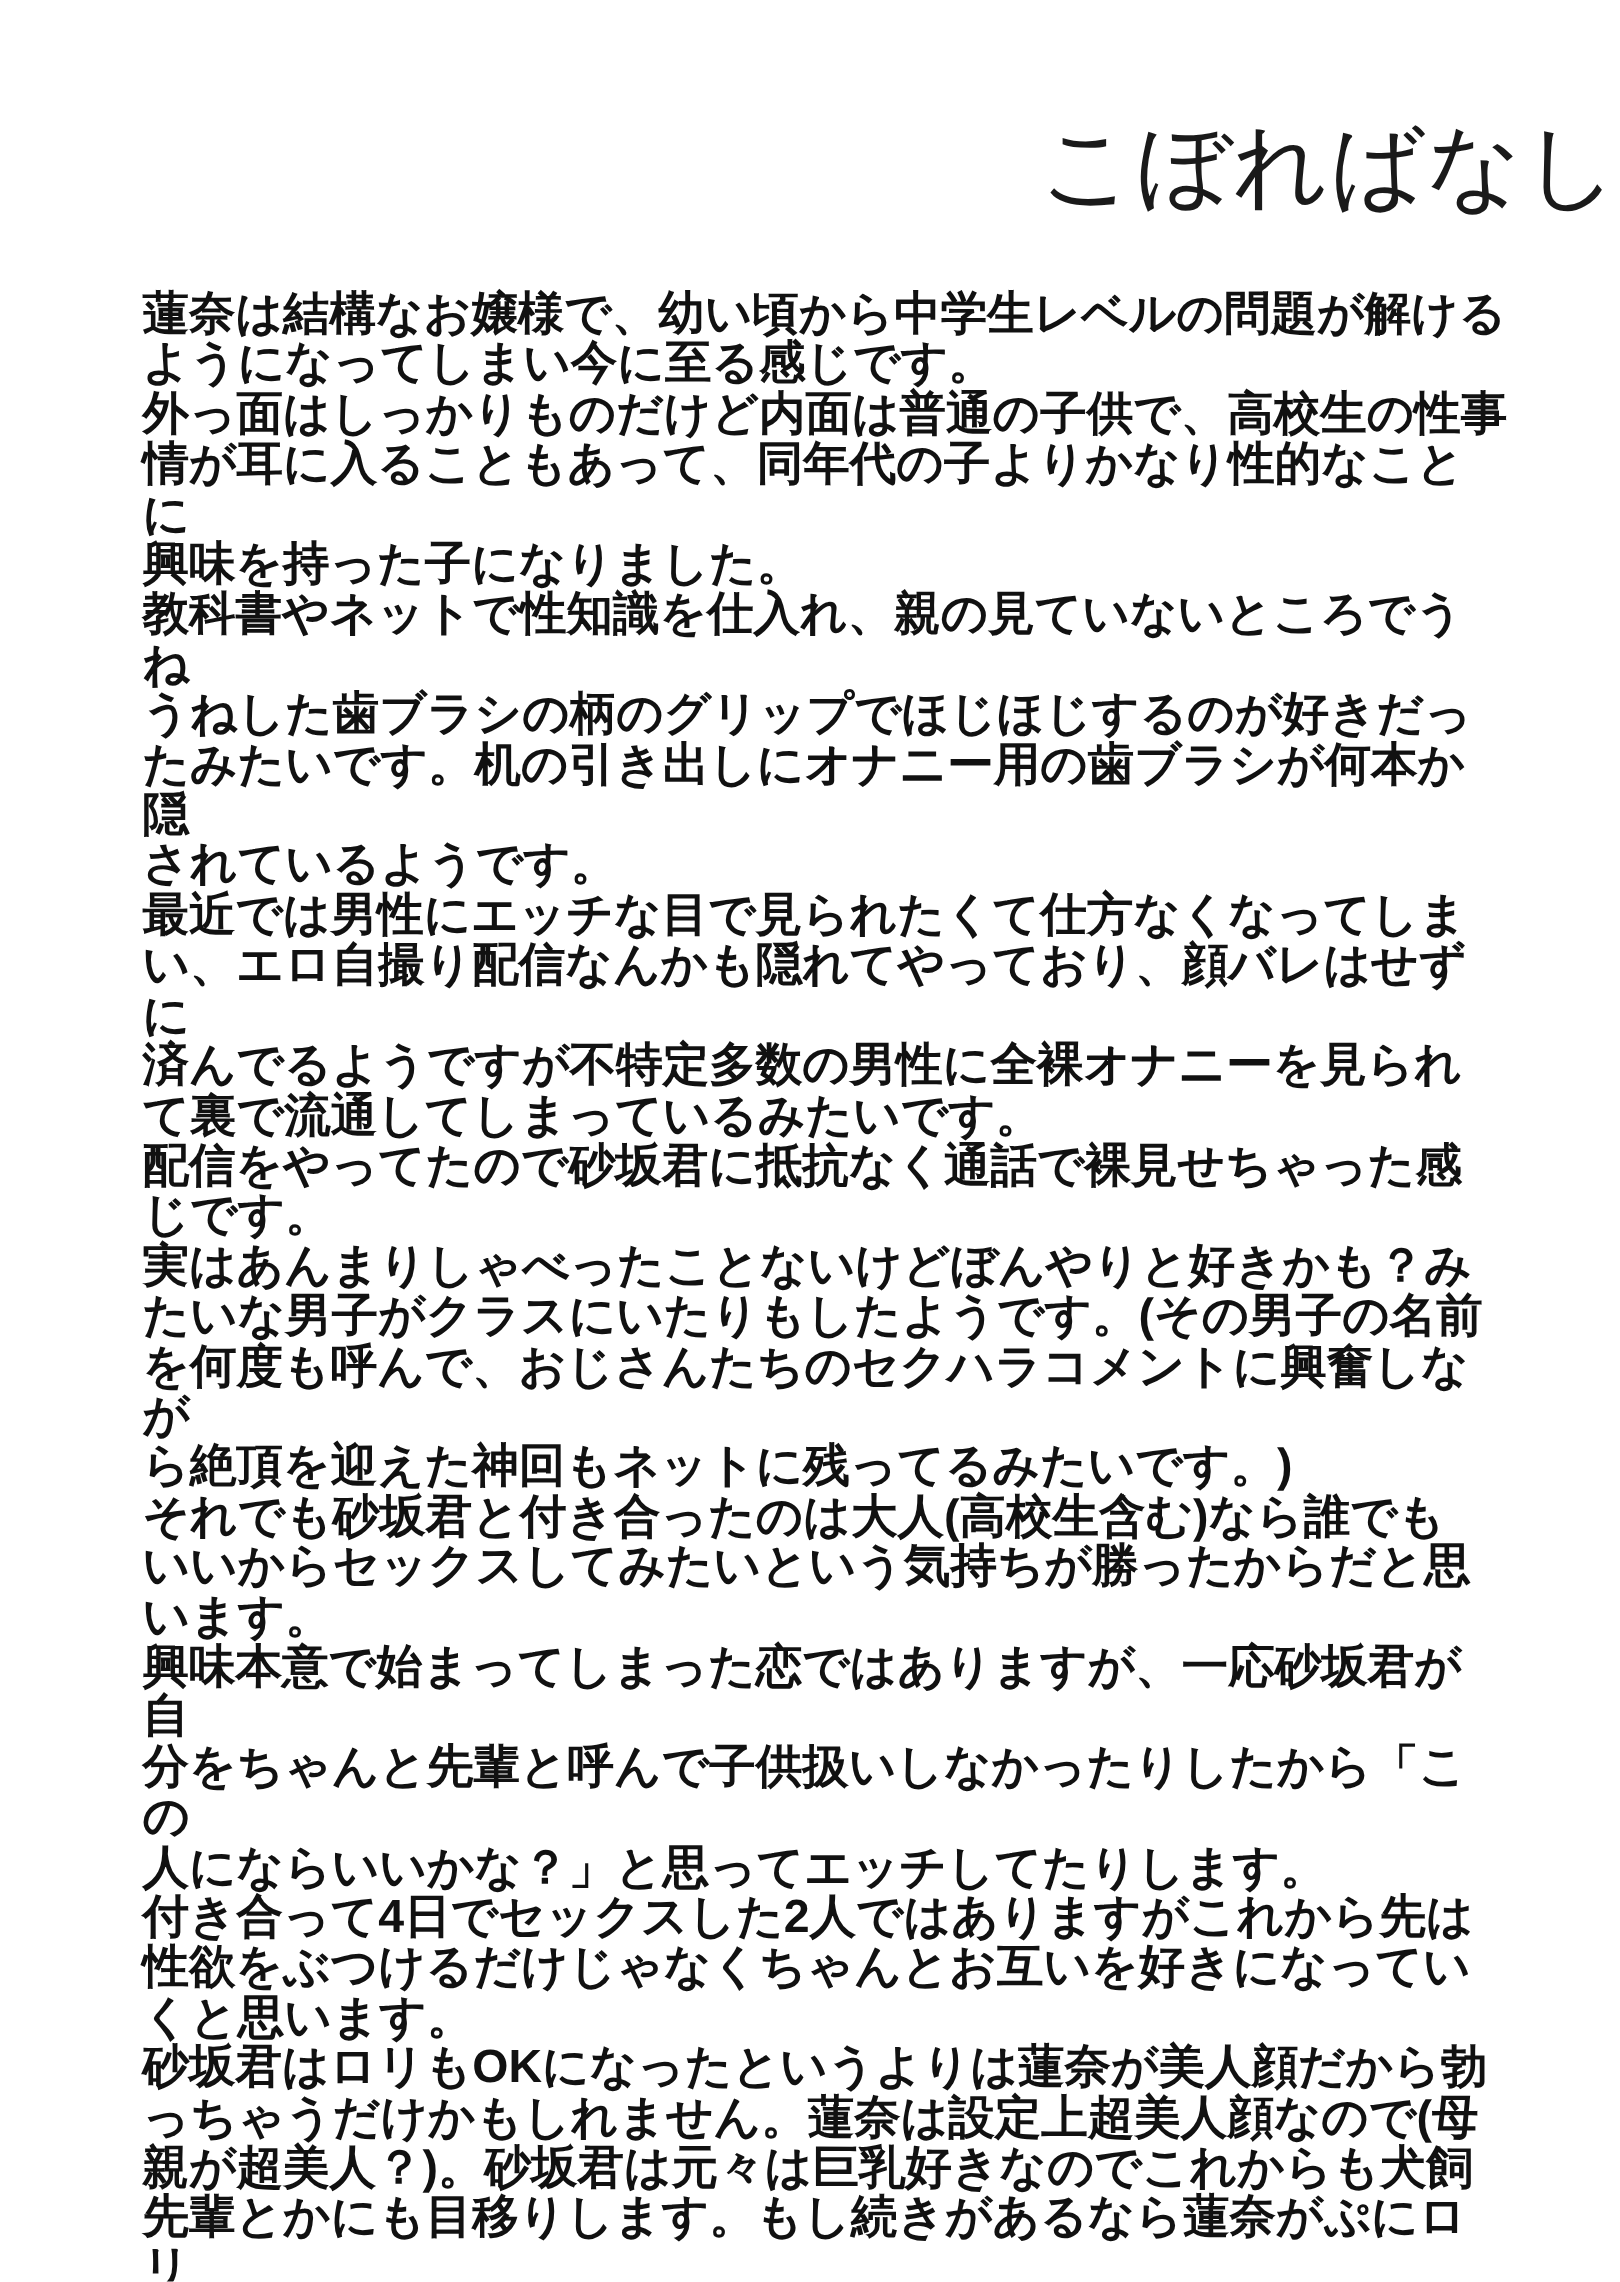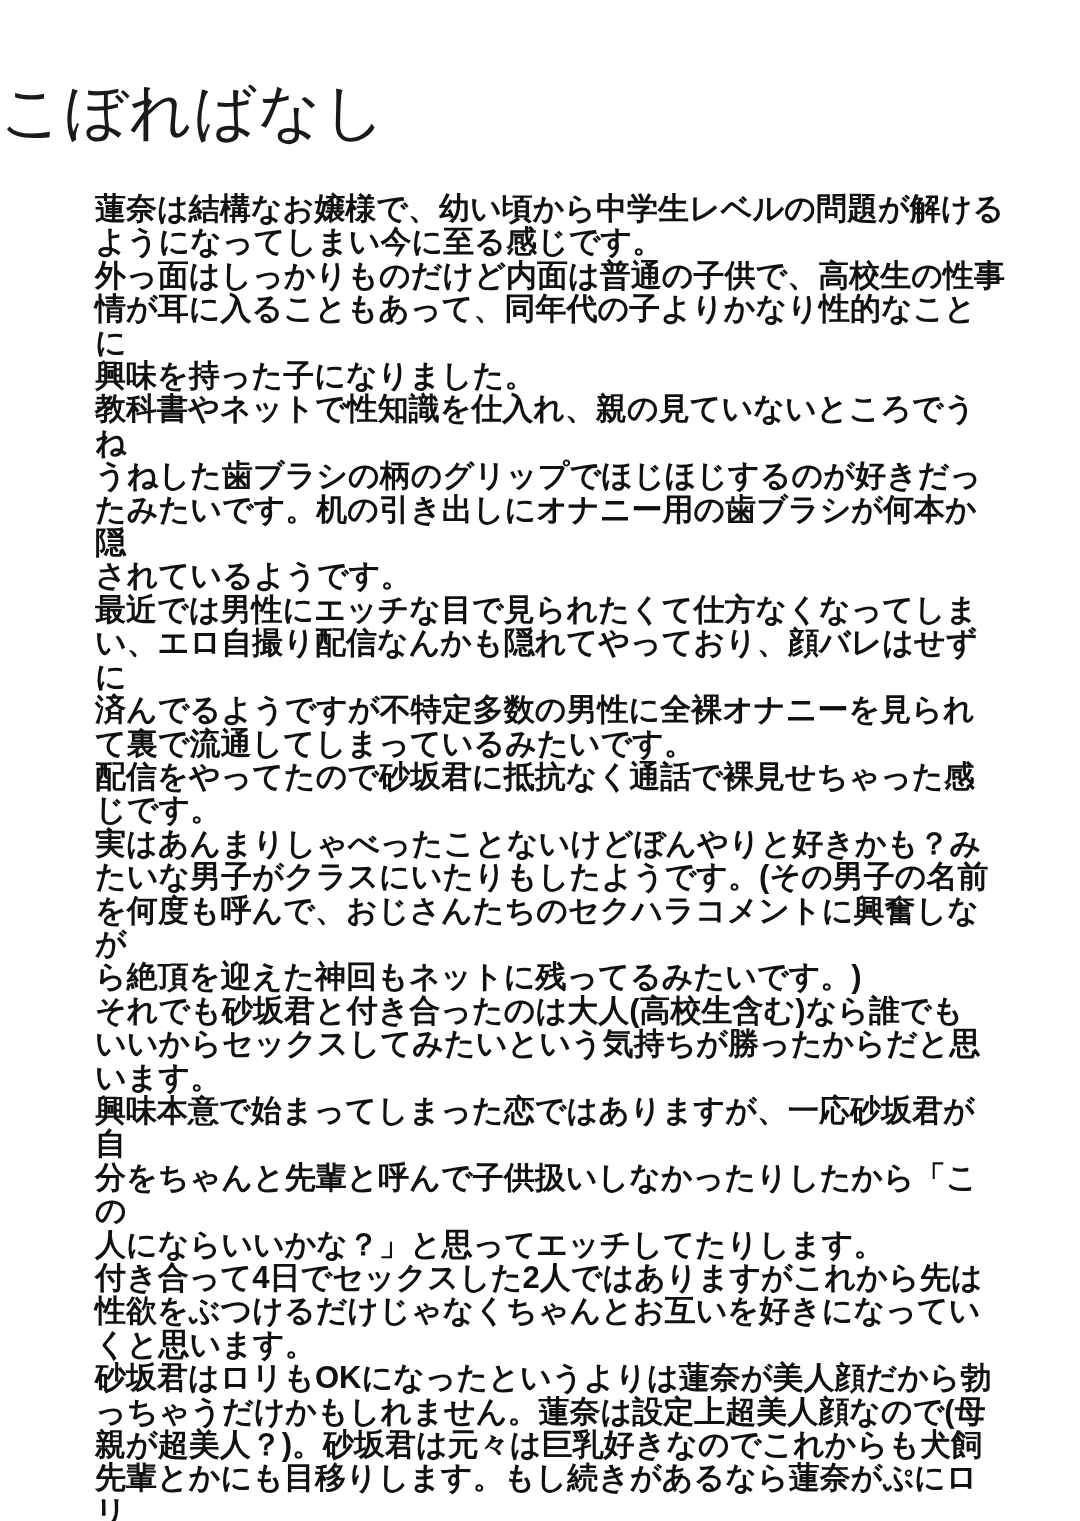--- a/index.html
+++ b/index.html
@@ -19,21 +19,21 @@
     background: #ffffff;
     color: #111111;
     font-family: "Liberation Sans", "DejaVu Sans", sans-serif;
   }
   .title {
     position: absolute;
     top: 78px;
     left: 0;
     width: 100%;
     margin: 0;
-    text-align: left;
+    text-align: right;
     font-size: 62px;
     font-weight: 400;
     letter-spacing: 1px;
     color: #1a1a1a;
     line-height: 1.1;
   }
   .body-text {
     position: absolute;
     top: 192px;
     left: 95px;

